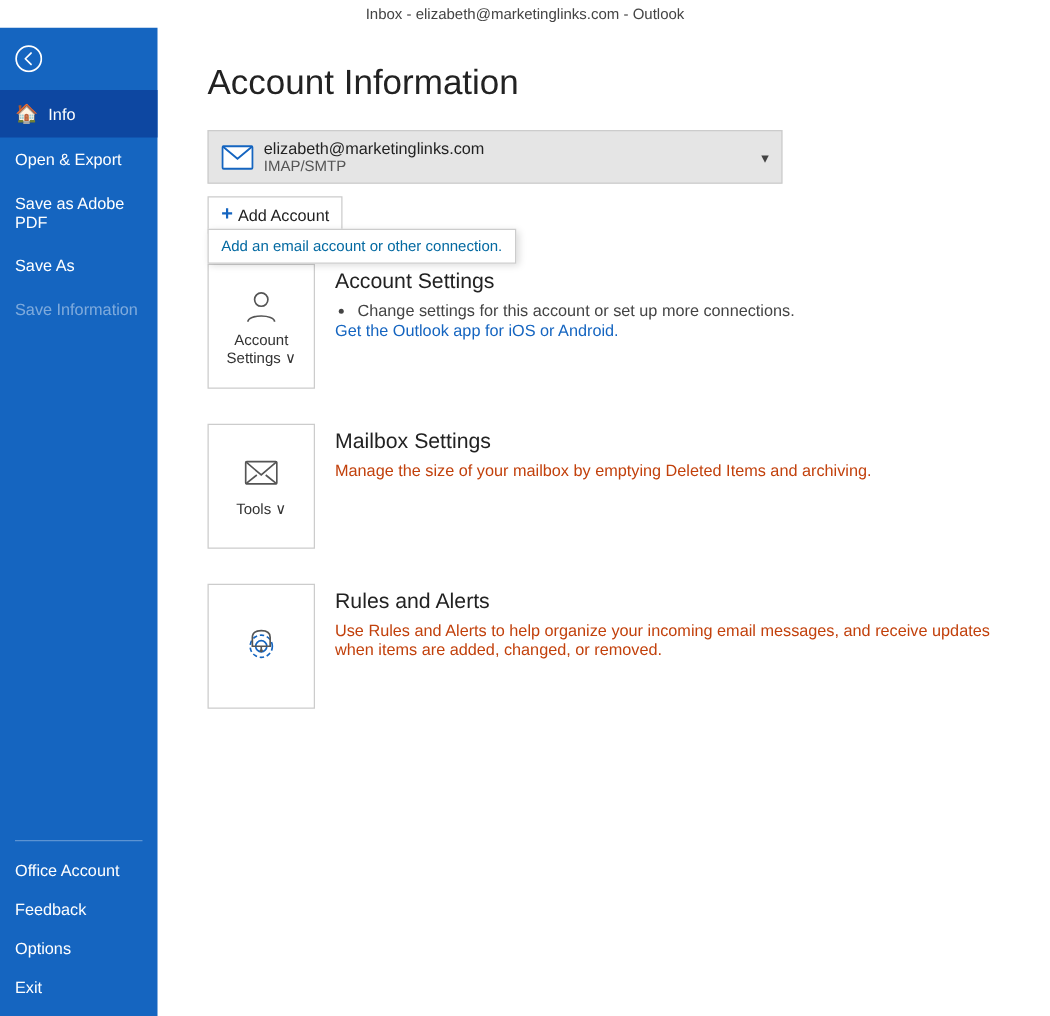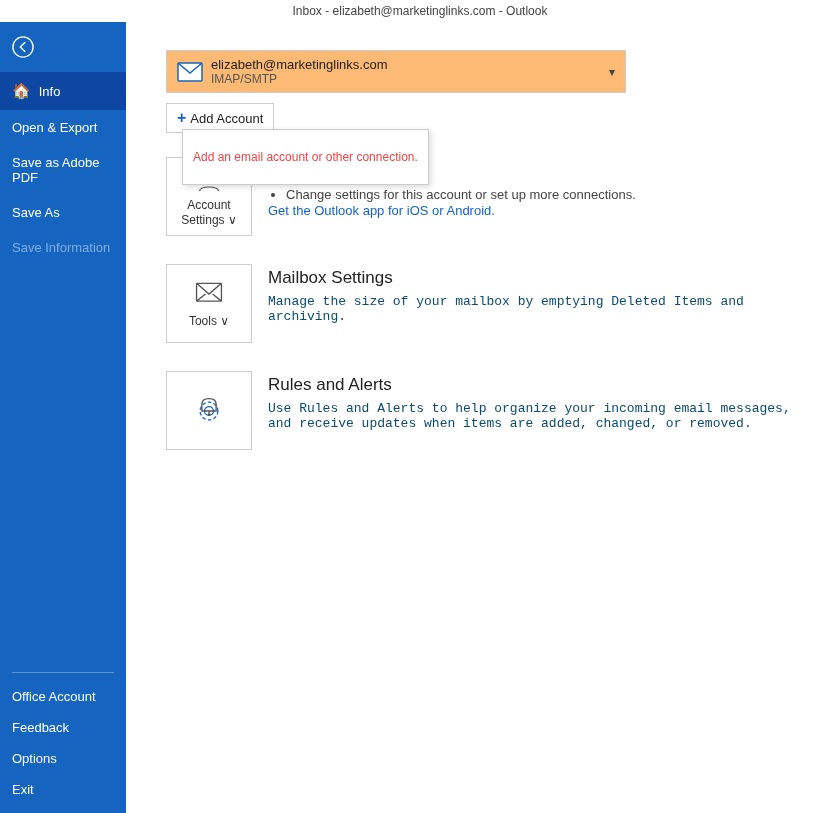--- a/index.html
+++ b/index.html
@@ -108,21 +108,21 @@
     }
 
     
     .account-selector {
       display: flex;
       align-items: center;
       border: 1px solid #ccc;
       padding: 6px 10px;
       width: 460px;
       cursor: pointer;
-      background: #fdba74;
+      background: #e5e5e5;
       position: relative;
     }
 
     .account-selector-icon {
       width: 26px;
       height: 20px;
       margin-right: 8px;
       flex-shrink: 0;
     }
 
@@ -168,44 +168,44 @@
       color: #1565c0;
       font-weight: bold;
     }
 
     
     .tooltip {
       position: absolute;
       background: #fff;
       border: 1px solid #ccc;
       box-shadow: 2px 2px 6px rgba(0,0,0,0.15);
-      padding: 20px 10px;
-      font-size: 12px;
-      color: #ef4444;
+      padding: 6px 10px;
+      font-size: 12px;
+      color: #0369a1;
       white-space: nowrap;
       top: 36px;
-      left: 16px;
+      left: 0;
       z-index: 10;
     }
 
     
     .sections-container {
       margin-top: 18px;
     }
 
     .section-item {
       display: flex;
       align-items: flex-start;
       margin-bottom: 16px;
       padding: 6px 0;
     }
 
     .section-tile {
       width: 86px;
-      height: 79px;
+      height: 100px;
       border: 1px solid #ccc;
       display: flex;
       flex-direction: column;
       align-items: center;
       justify-content: center;
       cursor: pointer;
       flex-shrink: 0;
       background: #fff;
       margin-right: 16px;
       text-align: center;
@@ -234,23 +234,22 @@
 
     .section-title {
       font-size: 17px;
       font-weight: 400;
       color: #222;
       margin-bottom: 6px;
     }
 
     .section-desc {
       font-size: 13px;
-      color: #0c4a6e;
+      color: #c2410c;
       margin-bottom: 4px;
-      font-family: Liberation Mono, monospace;
     }
 
     .section-link {
       font-size: 13px;
       color: #1565c0;
       text-decoration: none;
       cursor: pointer;
     }
 
     .bullet-list {
@@ -316,20 +315,21 @@
       </div>
       <div class="sidebar-bottom-item">
         <span>Exit</span>
       </div>
     </div>
 
   </div>
 
   <div class="content">
 
+    <h1 class="page-title">Account Information</h1>
 
     
     <div class="account-selector">
       <div class="account-selector-icon">
         <svg viewBox="0 0 26 20" xmlns="http://www.w3.org/2000/svg" width="26" height="20">
           <rect x="1" y="1" width="24" height="18" rx="1" fill="white" stroke="#1565c0" stroke-width="1.5"></rect>
           <polyline points="1,1 13,11 25,1" fill="none" stroke="#1565c0" stroke-width="1.5"></polyline>
         </svg>
       </div>
       <div class="account-selector-text">

